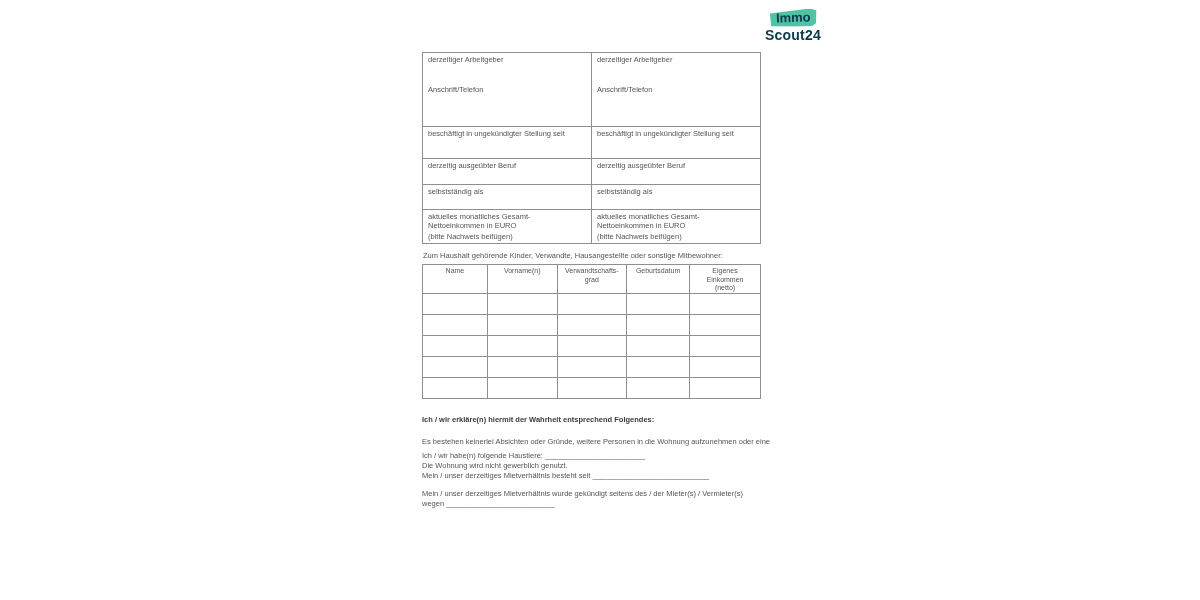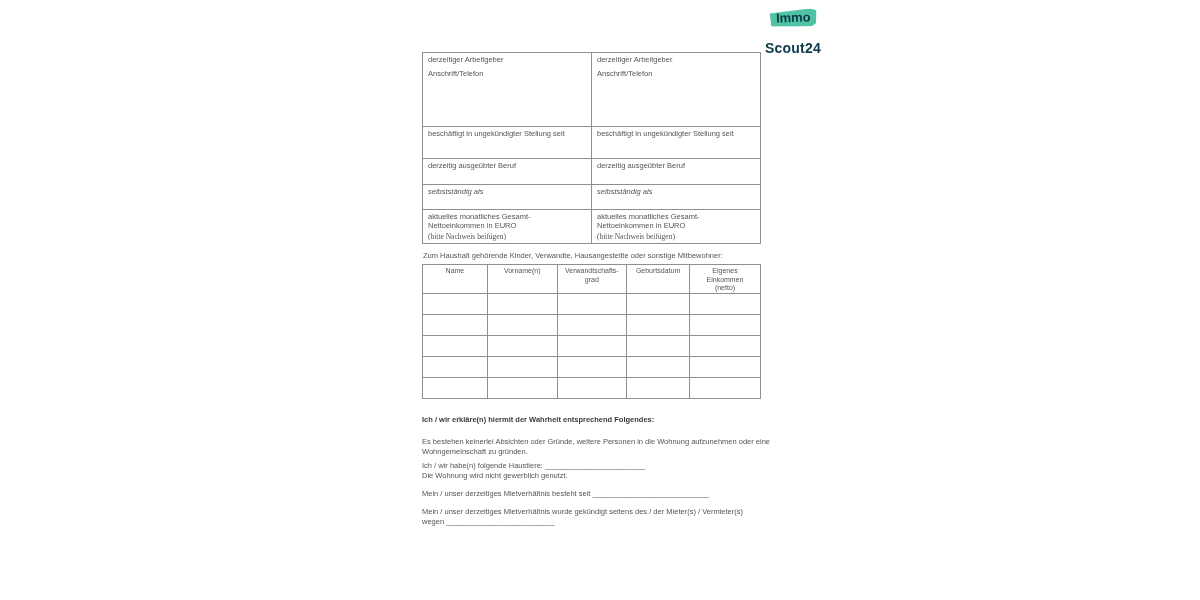--- a/index.html
+++ b/index.html
@@ -28,21 +28,21 @@
     background: #4fc3a3;
     color: #0d3a4b;
     font-size: 13px;
     font-weight: 700;
     padding: 2px 6px 3px 6px;
     transform: rotate(-2deg);
     clip-path: polygon(0% 20%, 86% 0%, 100% 12%, 98% 84%, 88% 100%, 2% 92%);
   }
   .logo-name {
     display: block;
-    margin-top: 14px;
+    margin-top: 1px;
     color: #0d3a4b;
     font-size: 14px;
     font-weight: 600;
     letter-spacing: 0.2px;
   }
 
   
   table { border-collapse: collapse; table-layout: fixed; }
   .employer-table {
     position: absolute;
@@ -55,25 +55,25 @@
     border: 1px solid #8f8f8f;
     vertical-align: top;
     padding: 2px 5px;
     font-size: 7.5px;
     line-height: 9px;
     color: #555555;
   }
   .employer-table .r1 { height: 74px; }
   .employer-table .r2 { height: 32px; }
   .employer-table .r3 { height: 26px; }
-  .employer-table .r4 { height: 25px; font-style: italic; }
+  .employer-table .r4 { height: 25px; }
   .employer-table .r5 { height: 33px; }
   .cell-line { display: block; }
-  .gap-line { margin-top: 5px; }
-  .sub-line { margin-top: 2px; font-family: Liberation Serif, serif; }
+  .gap-line { margin-top: 21px; }
+  .sub-line { margin-top: 2px; }
 
   
   .household-caption {
     position: absolute;
     left: 423px;
     top: 251px;
     width: 350px;
     font-size: 7.5px;
     line-height: 9px;
     color: #555555;
@@ -108,21 +108,21 @@
     color: #555555;
   }
   .decl-heading {
     font-weight: bold;
     color: #3b3b3b;
     margin-bottom: 12px;
   }
   .decl-p1 { margin-bottom: 9px; }
   .decl-p2 { margin-bottom: 4px; }
   .decl-p3 { margin-bottom: 0; }
-  .decl-p4 { margin-bottom: 8px; }
+  .decl-p4 { }
   .decl-p5 { margin-bottom: 8px; }
   .decl-line { display: block; }
 </style>
 </head>
 <body>
 
 <div class="page">
 
   <div class="logo">
     <span class="logo-badge">Immo</span>
@@ -230,21 +230,20 @@
           <td></td>
           <td></td>
     </tr>
   </tbody>
     </table>
 
   <div class="declaration">
     <div class="decl-heading">Ich / wir erkläre(n) hiermit der Wahrheit entsprechend Folgendes:</div>
     <div class="decl-p2">
       <span class="decl-line">Es bestehen keinerlei Absichten oder Gründe, weitere Personen in die Wohnung aufzunehmen oder eine</span>
-      <span class="decl-line">Wohngemeinschaft zu gründen.</span>
     </div>
     <div class="decl-p3">Ich / wir habe(n) folgende Haustiere: ________________________</div>
     <div class="decl-p4">Die Wohnung wird nicht gewerblich genutzt.</div>
     <div class="decl-p5">Mein / unser derzeitiges Mietverhältnis besteht seit ____________________________</div>
     <div class="decl-p6">
       <span class="decl-line">Mein / unser derzeitiges Mietverhältnis wurde gekündigt seitens des / der Mieter(s) / Vermieter(s)</span>
       <span class="decl-line">wegen __________________________</span>
     </div>
   </div>
 

